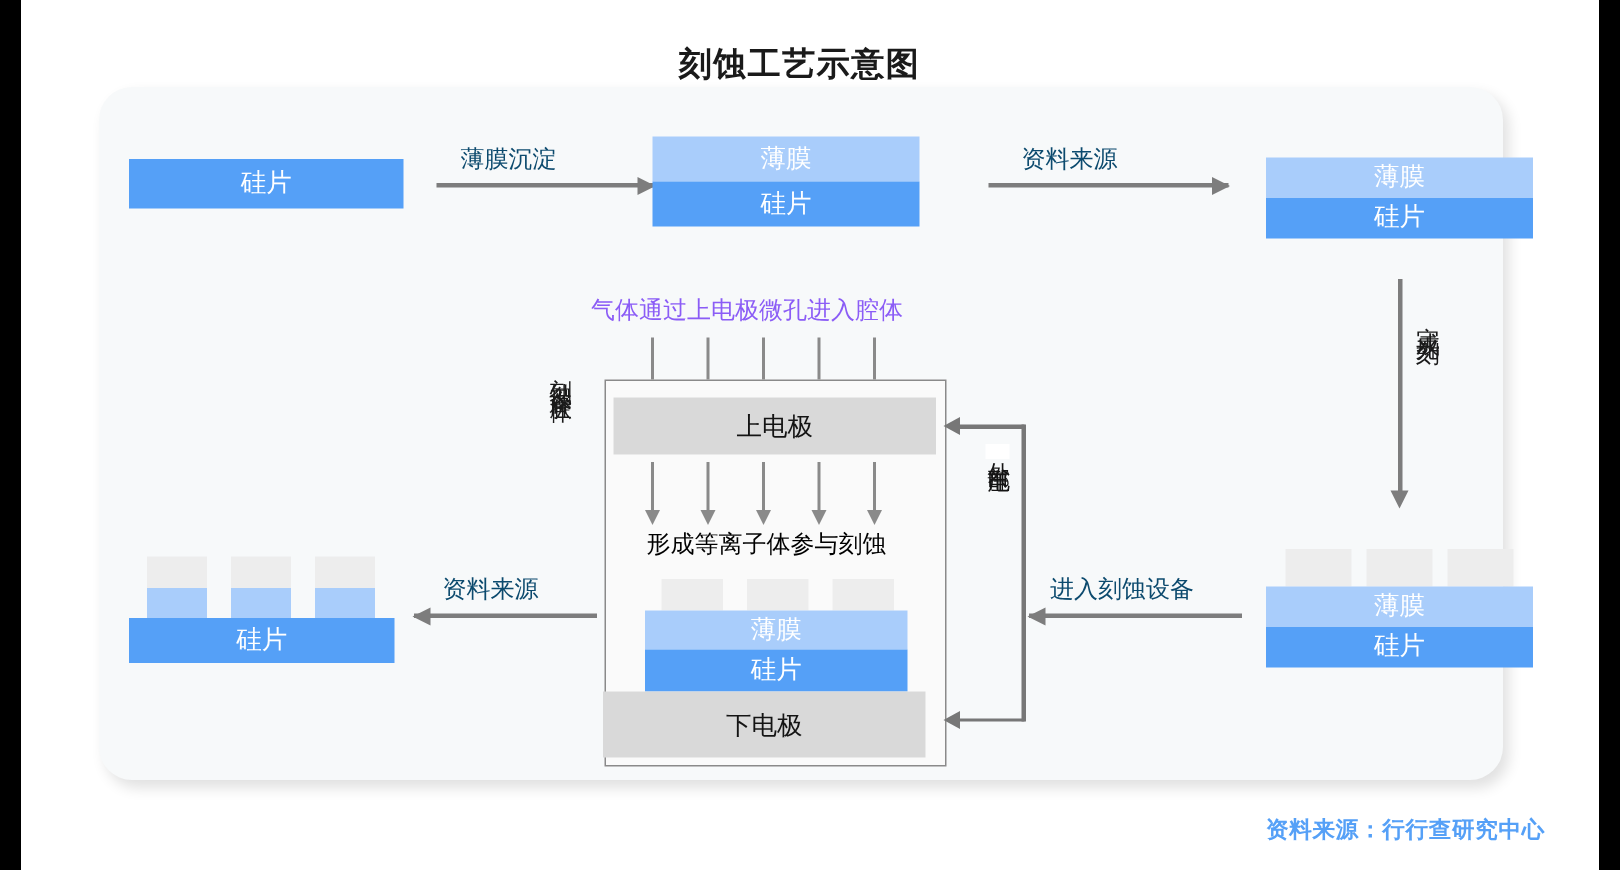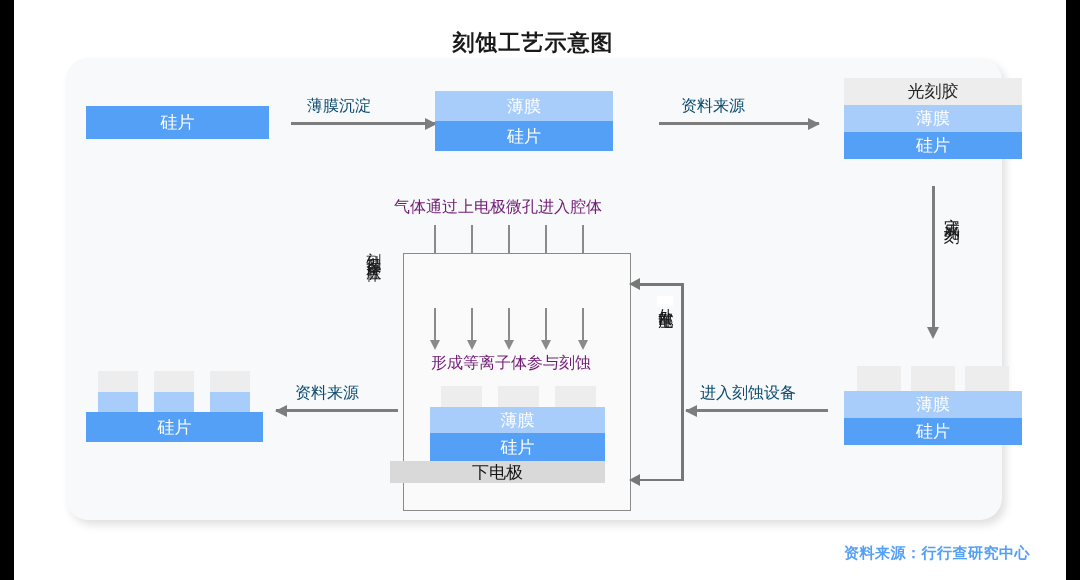--- a/index.html
+++ b/index.html
@@ -80,22 +80,22 @@
     content:""; position:absolute; bottom:-9px; left:-4.2px;
     border-top:10px solid #8a8a8a;
     border-left:5px solid transparent; border-right:5px solid transparent;
   }
   .plasma-arrow { position:absolute; width:2px; background:#8a8a8a; }
   .plasma-arrow:after {
     content:""; position:absolute; bottom:-9px; left:-4.2px;
     border-top:10px solid #8a8a8a;
     border-left:5px solid transparent; border-right:5px solid transparent;
   }
-  #gas-label { position:absolute; left:380px; top:197px; font-size:16px; color:#701a75; white-space:nowrap; }
-  #plasma-label { position:absolute; left:417px; top:353px; font-size:16px; color:#701a75; white-space:nowrap;text-align:right; }
+  #gas-label { position:absolute; left:380px; top:197px; font-size:16px; color:#8b5cf6; white-space:nowrap; }
+  #plasma-label { position:absolute; left:417px; top:353px; font-size:16px; color:#000000; white-space:nowrap;text-align:right; }
 
   
   #volt-label {
     position:absolute; left:643px; top:296px;
     font-size:15px; color:#141414; background:#ffffff;
     writing-mode:vertical-rl; text-orientation:upright;
     letter-spacing:2px; line-height:1.05; padding:1px 0;
     z-index:4;
   }
   .vline { position:absolute; background:#777777; }
@@ -124,21 +124,20 @@
 
   <div class="alabel" style="left:293px; top:96px;">薄膜沉淀</div>
   <div class="harrow" style="left:277px; top:122px; width:145px;"></div>
 
   <div class="layer l-film" style="left:421px; top:91px; width:178px; height:30px;">薄膜</div>
   <div class="layer l-wafer" style="left:421px; top:121px; width:178px; height:30px;">硅片</div>
 
   <div class="alabel" style="left:667px; top:96px;">资料来源</div>
   <div class="harrow" style="left:645px; top:122px; width:160px;"></div>
 
-  <div class="layer l-pr" style="left:830px; top:78px; width:178px; height:27px;">光刻胶</div>
   <div class="layer l-film" style="left:830px; top:105px; width:178px; height:27px;">薄膜</div>
   <div class="layer l-wafer" style="left:830px; top:132px; width:178px; height:27px;">硅片</div>
 
   <div class="varrow" style="left:918px; top:186px; height:142px;"></div>
   <div class="vlabel" style="left:929px; top:205px;">完成光刻</div>
 
   <div class="l-pr-seg" style="position:absolute; left:843px; top:366px; width:44px; height:25px;"></div>
   <div class="l-pr-seg" style="position:absolute; left:897px; top:366px; width:44px; height:25px;"></div>
   <div class="l-pr-seg" style="position:absolute; left:951px; top:366px; width:44px; height:25px;"></div>
   <div class="layer l-film" style="left:830px; top:391px; width:178px; height:27px;">薄膜</div>
@@ -152,36 +151,37 @@
   <div class="gasarrow" style="left:420px; top:225px; height:38px;"></div>
   <div class="gasarrow" style="left:457px; top:225px; height:38px;"></div>
   <div class="gasarrow" style="left:494px; top:225px; height:38px;"></div>
   <div class="gasarrow" style="left:531px; top:225px; height:38px;"></div>
   <div class="gasarrow" style="left:568px; top:225px; height:38px;"></div>
 
   <div class="vlabel" style="left:351px; top:240px; font-size:15px;">刻蚀设备腔体</div>
 
   <div id="chamber"></div>
 
+  <div class="electrode" style="left:395px; top:265px; width:215px; height:38px;">上电极</div>
 
   <div class="plasma-arrow" style="left:420px; top:308px; height:33px;"></div>
   <div class="plasma-arrow" style="left:457px; top:308px; height:33px;"></div>
   <div class="plasma-arrow" style="left:494px; top:308px; height:33px;"></div>
   <div class="plasma-arrow" style="left:531px; top:308px; height:33px;"></div>
   <div class="plasma-arrow" style="left:568px; top:308px; height:33px;"></div>
 
   <div id="plasma-label">形成等离子体参与刻蚀</div>
 
   <div class="l-pr-seg" style="position:absolute; left:427px; top:386px; width:41px; height:21px;"></div>
   <div class="l-pr-seg" style="position:absolute; left:484px; top:386px; width:41px; height:21px;"></div>
   <div class="l-pr-seg" style="position:absolute; left:541px; top:386px; width:41px; height:21px;"></div>
   <div class="layer l-film" style="left:416px; top:407px; width:175px; height:26px;">薄膜</div>
   <div class="layer l-wafer" style="left:416px; top:433px; width:175px; height:28px;">硅片</div>
 
-  <div class="electrode" style="left:376px; top:461px; width:215px; height:22px;">下电极</div>
+  <div class="electrode" style="left:388px; top:461px; width:215px; height:44px;">下电极</div>
 
   <div class="vline" style="left:667px; top:283px; width:2.5px; height:198px;"></div>
   <div class="vline" style="left:625px; top:283px; width:44px; height:2.5px;"></div>
   <div class="vline" style="left:625px; top:478.5px; width:44px; height:2.5px;"></div>
   <div class="leftarrowhead" style="left:615px; top:278px;"></div>
   <div class="leftarrowhead" style="left:615px; top:473.5px;"></div>
   <div id="volt-label">外部电压</div>
 
   <div class="l-pr-seg" style="position:absolute; left:84px; top:371px; width:40px; height:21px;"></div>
   <div class="l-pr-seg" style="position:absolute; left:140px; top:371px; width:40px; height:21px;"></div>

